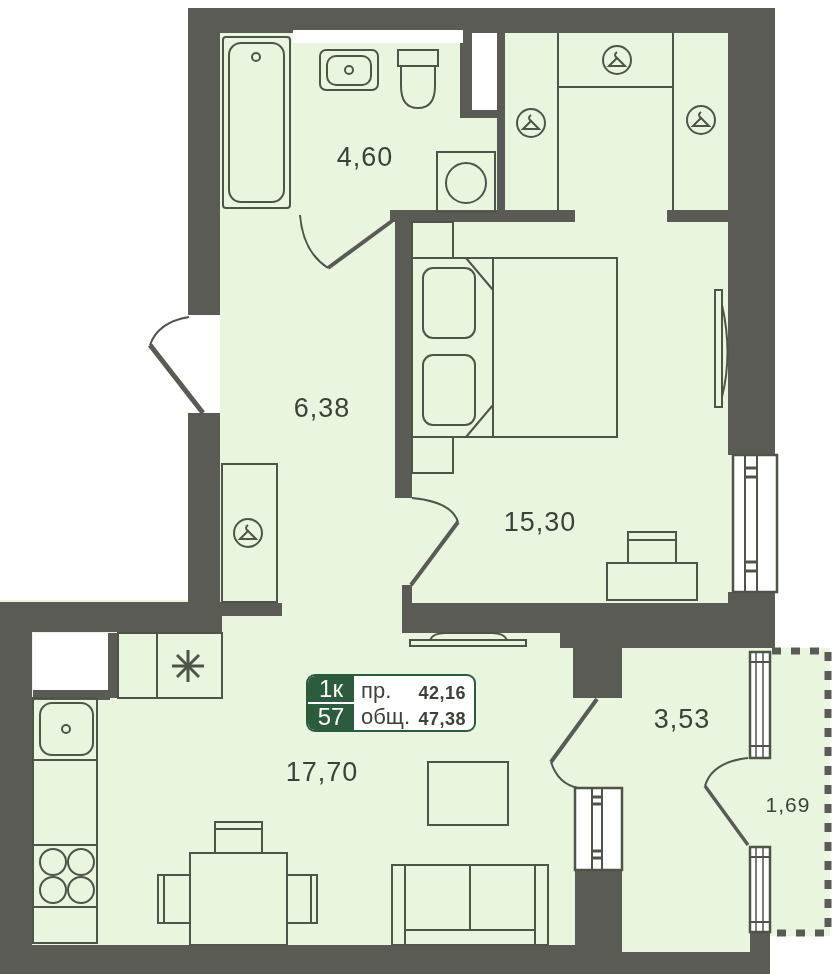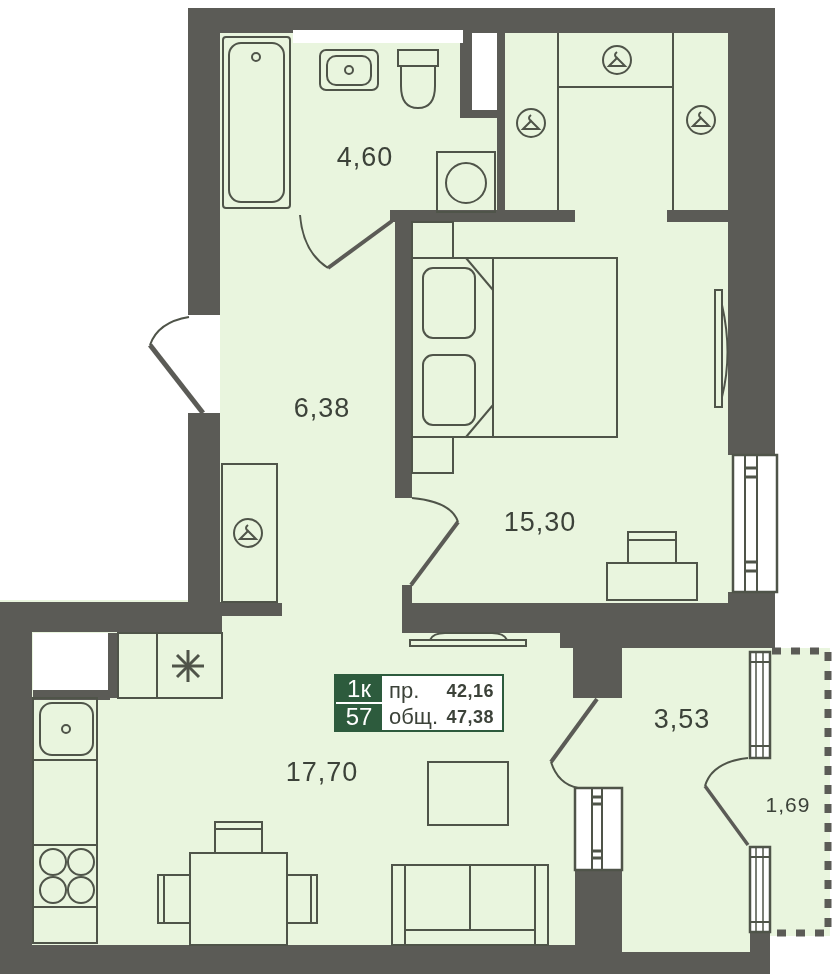--- a/index.html
+++ b/index.html
@@ -3,29 +3,29 @@
 <meta charset="utf-8">
 <style>
   html,body{margin:0;padding:0;background:#ffffff;}
   #stage{position:relative;width:836px;height:974px;background:#ffffff;overflow:hidden;
          font-family:"Liberation Sans", sans-serif;padding-left:32px;}
   #plan-svg{position:absolute;left:0;top:0;}
   .room-label{position:absolute;transform:translate(-50%,-50%);color:#3c4239;
               font-size:27px;letter-spacing:1px;white-space:nowrap;}
   .room-label.small{font-size:21px;}
   
-  .badge{position:absolute;left:334px;top:674px;width:170px;height:58px;
-         border:2.5px solid #2d5b3d;border-radius:0;background:#ffffff;
+  .badge{position:absolute;left:306px;top:674px;width:170px;height:58px;
+         border:2.5px solid #2d5b3d;border-radius:9px;background:#ffffff;
          display:flex;overflow:hidden;box-sizing:border-box;}
   .badge-left{width:46px;background:#2d5b3d;color:#ffffff;display:flex;flex-direction:column;}
   .badge-left .cell{flex:1;display:flex;align-items:center;justify-content:center;
                     font-size:24px;line-height:1;}
   .badge-divider{height:2px;background:#ffffff;}
   .badge-right{flex:1;display:flex;flex-direction:column;padding:2px 8px 2px 7px;}
-  .badge-row{flex:1;display:flex;align-items:center;justify-content:space-between;}
+  .badge-row{flex:1;display:flex;align-items:flex-end;justify-content:space-between;}
   .badge-key{font-size:22px;color:#3c4239;}
   .badge-val{font-size:18px;font-weight:bold;color:#3c4239;letter-spacing:.5px;}
 </style>
 </head>
 <body>
 
 <div id="stage">
 <svg id="plan-svg" width="836" height="974" viewBox="0 0 836 974">
 
   <g>

